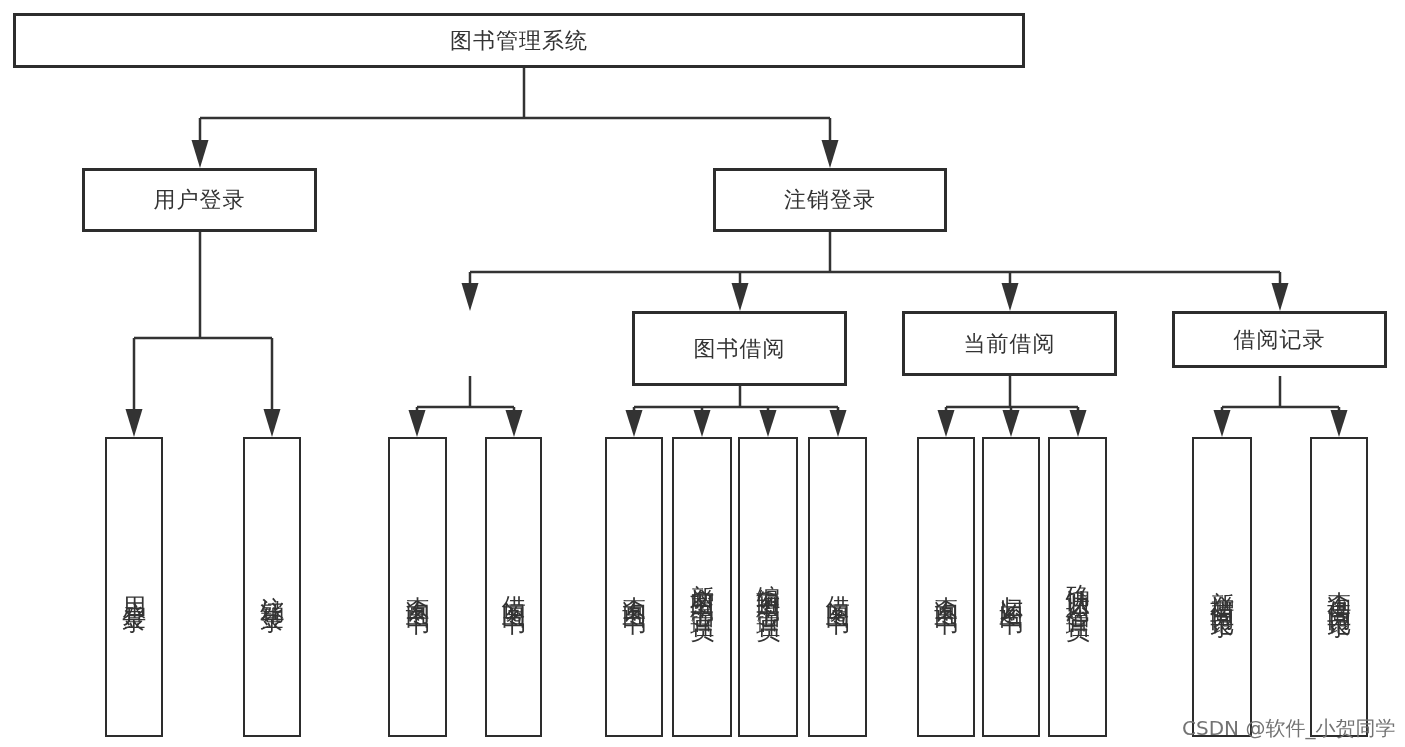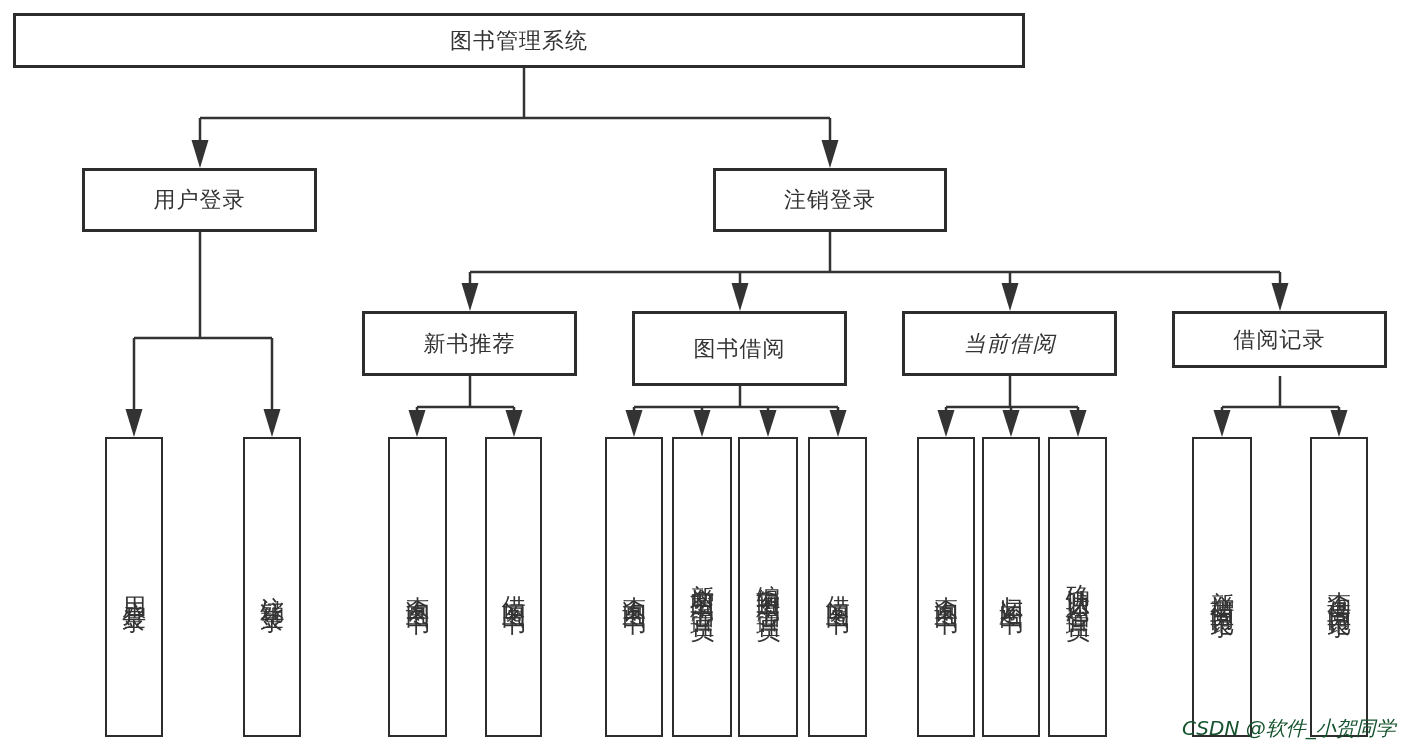--- a/index.html
+++ b/index.html
@@ -43,24 +43,23 @@
     writing-mode: vertical-lr;
     font-size: 24px;
     letter-spacing: 5px;
     line-height: 1.1;
   }
   #watermark {
     position: absolute;
     left: 1182px;
     top: 715px;
     font-size: 20px;
-    color: #14532d;
+    color: #737373;
     white-space: nowrap;
     z-index: 5;
-    font-style: italic;
   }
 </style>
 </head>
 <body>
 
 <div id="canvas">
 
   <svg id="connectors" viewBox="0 0 1405 747" xmlns="http://www.w3.org/2000/svg">
     <g stroke="#333333" stroke-width="2.5" fill="none">
 
@@ -138,27 +137,24 @@
     <span>图书管理系统</span>
   </div>
 
   <div class="box hnode" style="left:82px; top:168px; width:235px; height:64px;">
     <span>用户登录</span>
   </div>
   <div class="box hnode" style="left:713px; top:168px; width:234px; height:64px;">
     <span>注销登录</span>
   </div>
 
-  <div class="box hnode" style="left:362px; top:311px; width:215px; height:65px;">
-    <span>新书推荐</span>
-  </div>
   <div class="box hnode" style="left:632px; top:311px; width:215px; height:75px;">
     <span>图书借阅</span>
   </div>
-  <div class="box hnode" style="left:902px; top:311px; width:215px; height:65px;font-style:italic;">
+  <div class="box hnode" style="left:902px; top:311px; width:215px; height:65px;">
     <span>当前借阅</span>
   </div>
   <div class="box hnode" style="left:1172px; top:311px; width:215px; height:57px;">
     <span>借阅记录</span>
   </div>
 
   <div class="box leaf" style="left:105px; top:437px; width:58px; height:300px;">
     <span>用户登录</span>
   </div>
   <div class="box leaf" style="left:243px; top:437px; width:58px; height:300px;">

